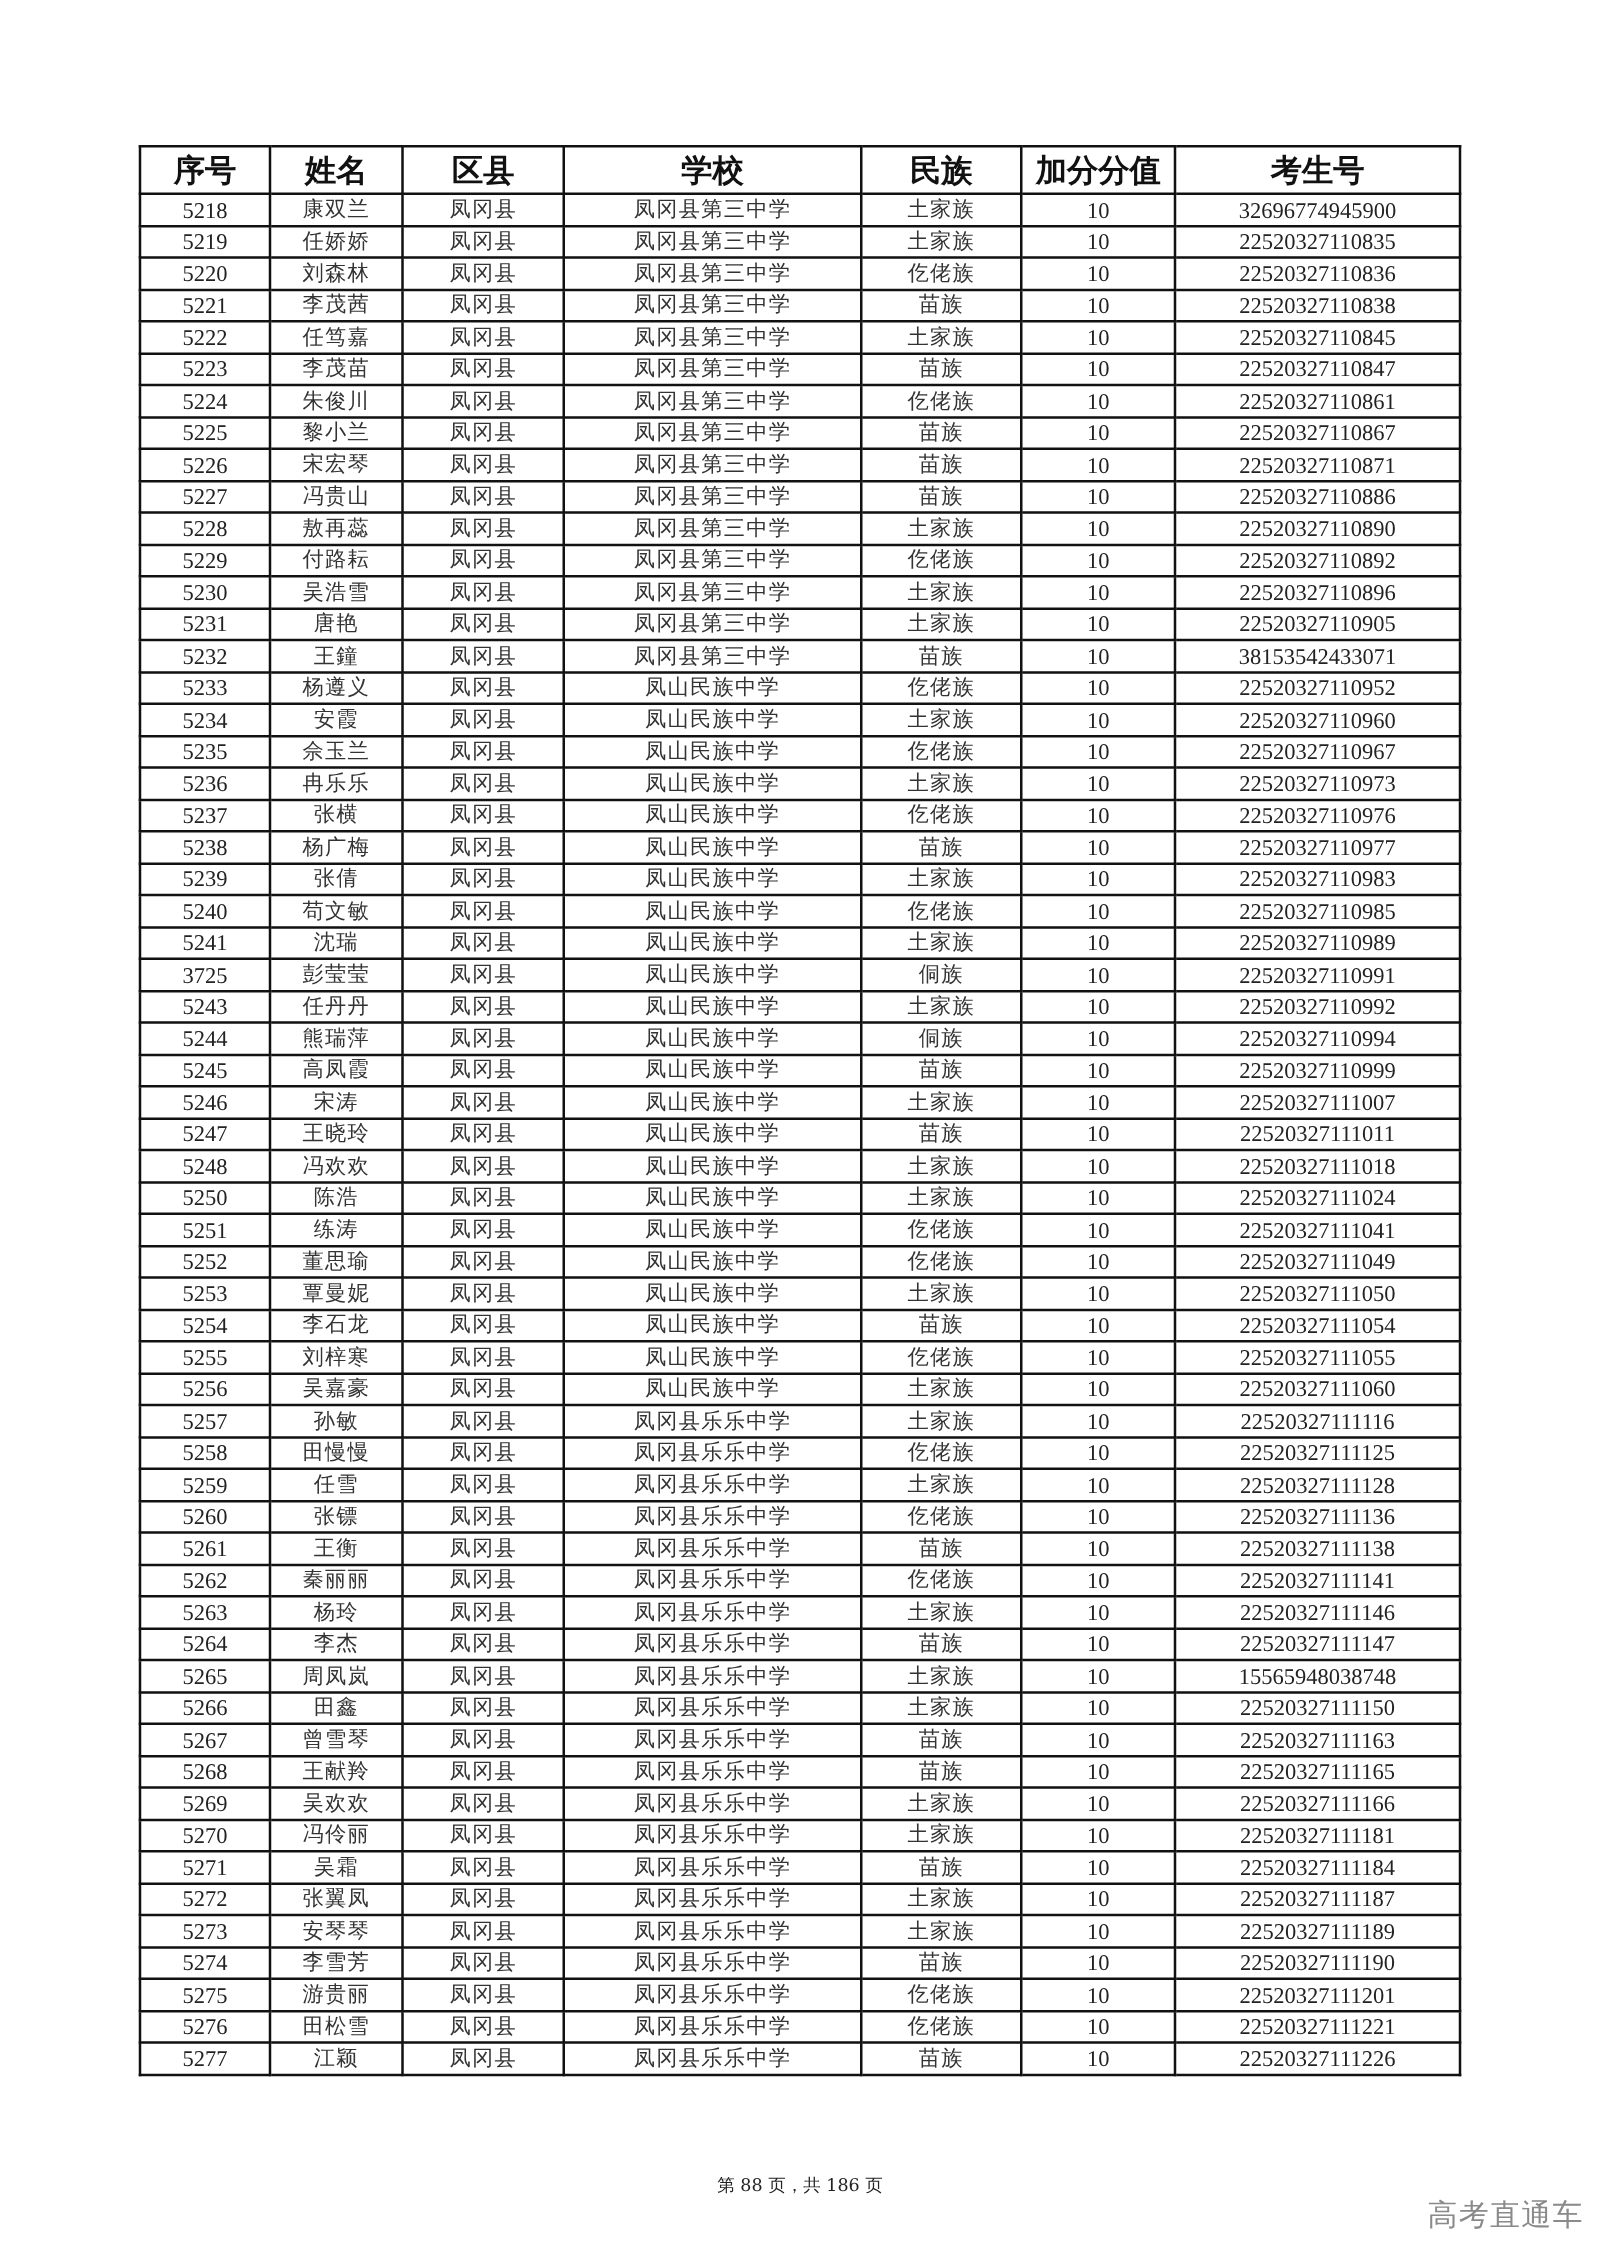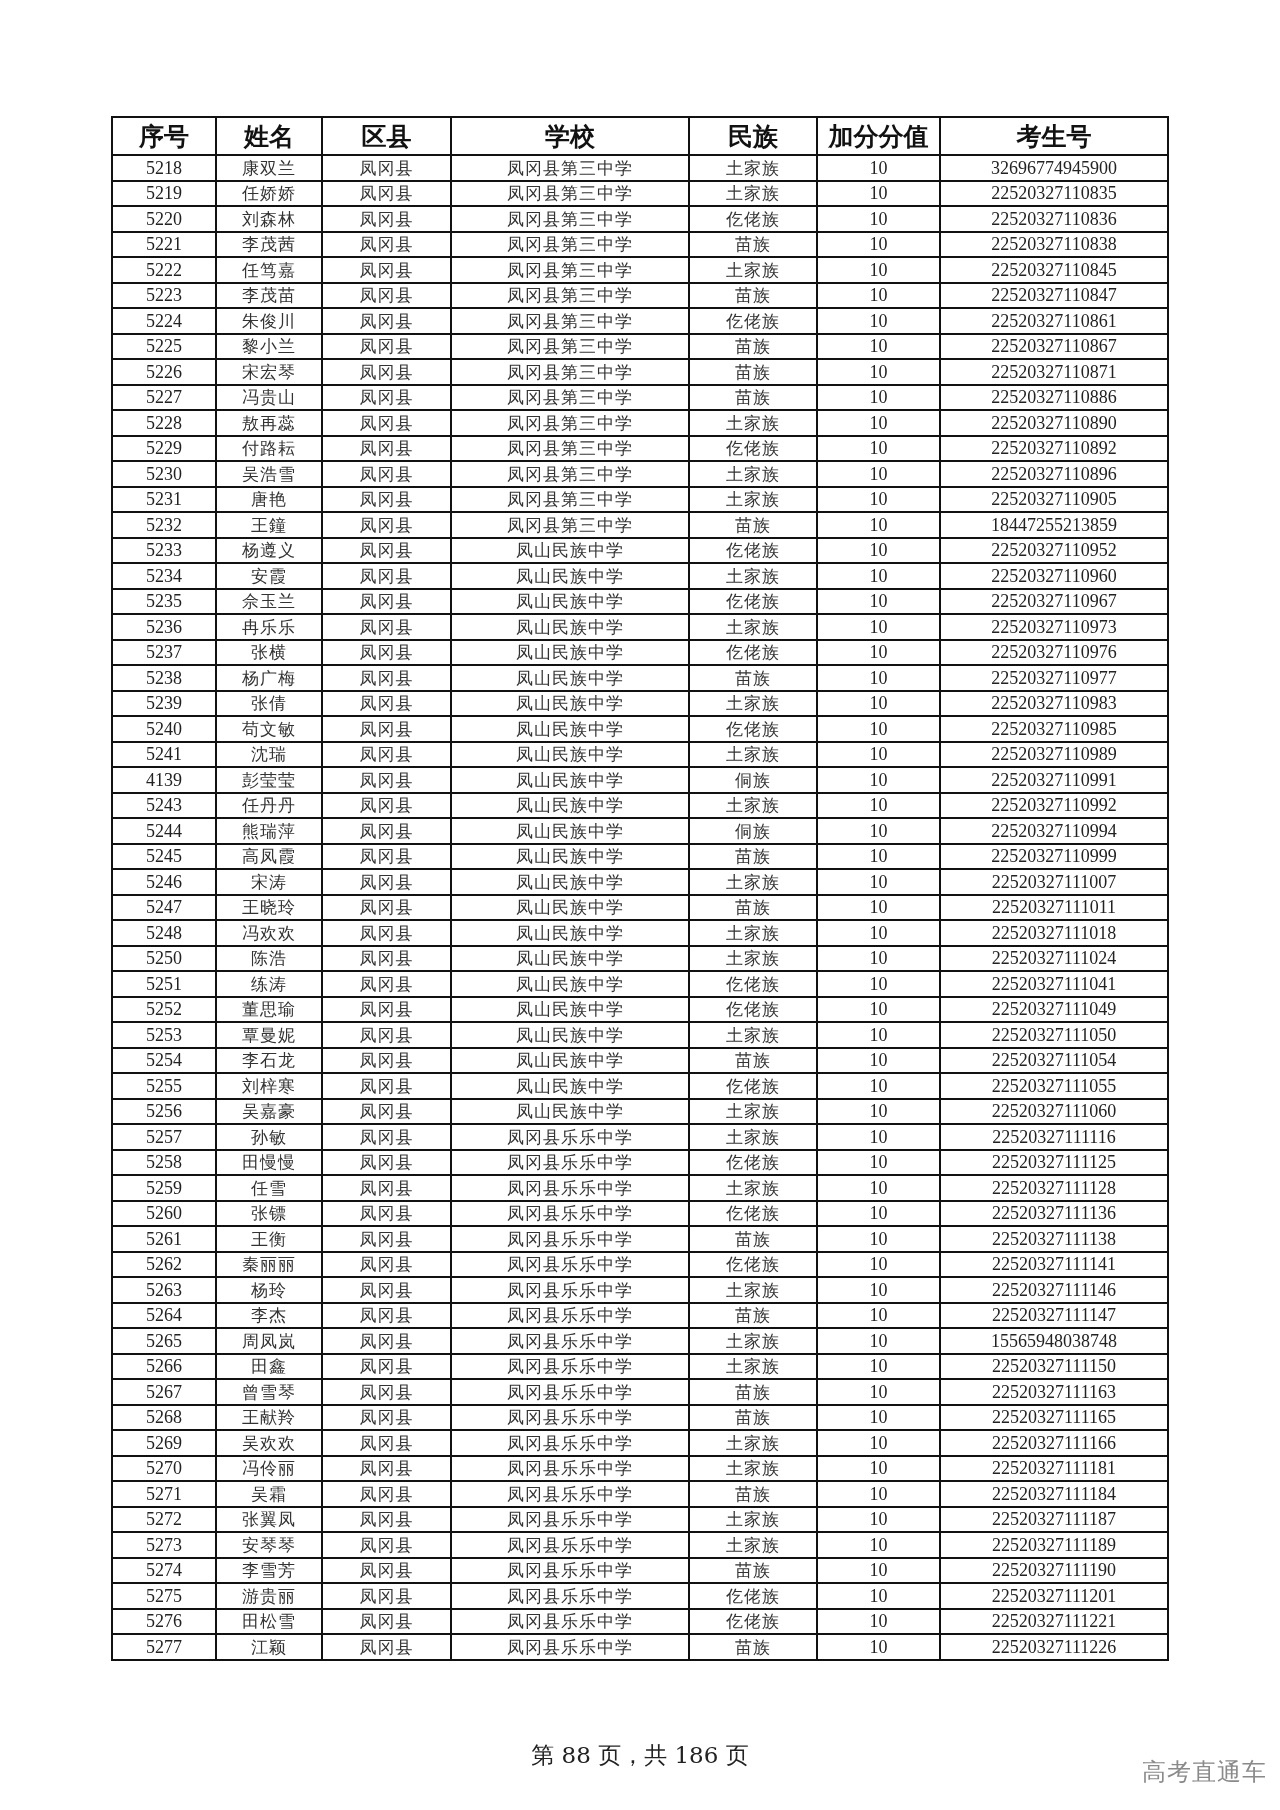--- a/index.html
+++ b/index.html
@@ -7,21 +7,21 @@
          font-family: "Liberation Serif", "DejaVu Serif", serif; color: #1a1a1a; }
   #doc-table { position: absolute; left: 111px; top: 116px; width: 1056px;
     border-collapse: collapse; table-layout: fixed; border: 2px solid #111; }
   #doc-table th, #doc-table td { border: 2px solid #111; padding: 0; text-align: center;
     white-space: nowrap; overflow: hidden; }
   #doc-table th { height: 36px; font-size: 25px; font-weight: bold;
     font-family: "DejaVu Sans", "Liberation Sans", sans-serif; color: #111; }
   #doc-table td { height: 23.5px; font-size: 18px; line-height: 22px; color: #222; }
   #doc-table td.cjk { font-family: "DejaVu Serif", "Liberation Serif", serif; font-size: 17px; letter-spacing: 1px; color: #333; }
   .footer { position: absolute; left: 0; width: 1280px; top: 1740px; text-align: center;
-    font-size: 23px; color: #222; font-family: "DejaVu Serif", "Liberation Serif", serif; padding-left: 0px; }
+    font-size: 14px; color: #222; font-family: "DejaVu Serif", "Liberation Serif", serif; padding-left: 0px; }
   .watermark { position: absolute; left: 1142px; top: 1756px; font-size: 24px; color: #8a8a8a;
     font-family: "DejaVu Sans", "Liberation Sans", sans-serif; letter-spacing: 1px; }
 </style>
 </head>
 <body>
 
 <table id="doc-table">
   <colgroup>
     <col style="width:104px">
       <col style="width:106px">
@@ -169,21 +169,21 @@
         <td>10</td>
         <td>22520327110905</td>
       </tr>
       <tr>
         <td>5232</td>
         <td class="cjk">王鐘</td>
         <td class="cjk">凤冈县</td>
         <td class="cjk">凤冈县第三中学</td>
         <td class="cjk">苗族</td>
         <td>10</td>
-        <td>18447255213859</td>
+        <td>38153542433071</td>
       </tr>
       <tr>
         <td>5233</td>
         <td class="cjk">杨遵义</td>
         <td class="cjk">凤冈县</td>
         <td class="cjk">凤山民族中学</td>
         <td class="cjk">仡佬族</td>
         <td>10</td>
         <td>22520327110952</td>
       </tr>
@@ -253,21 +253,21 @@
       <tr>
         <td>5241</td>
         <td class="cjk">沈瑞</td>
         <td class="cjk">凤冈县</td>
         <td class="cjk">凤山民族中学</td>
         <td class="cjk">土家族</td>
         <td>10</td>
         <td>22520327110989</td>
       </tr>
       <tr>
-        <td>4139</td>
+        <td>3725</td>
         <td class="cjk">彭莹莹</td>
         <td class="cjk">凤冈县</td>
         <td class="cjk">凤山民族中学</td>
         <td class="cjk">侗族</td>
         <td>10</td>
         <td>22520327110991</td>
       </tr>
       <tr>
         <td>5243</td>
         <td class="cjk">任丹丹</td>

